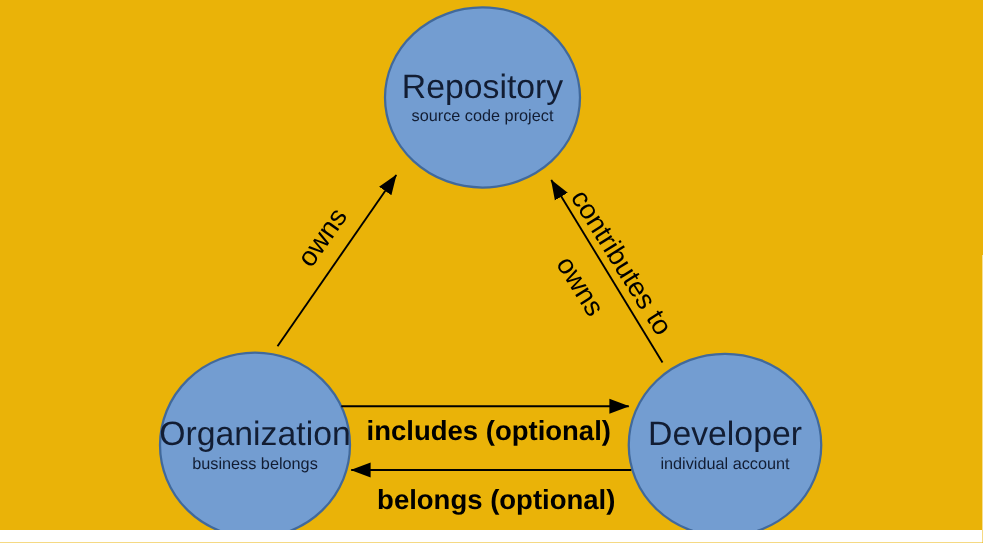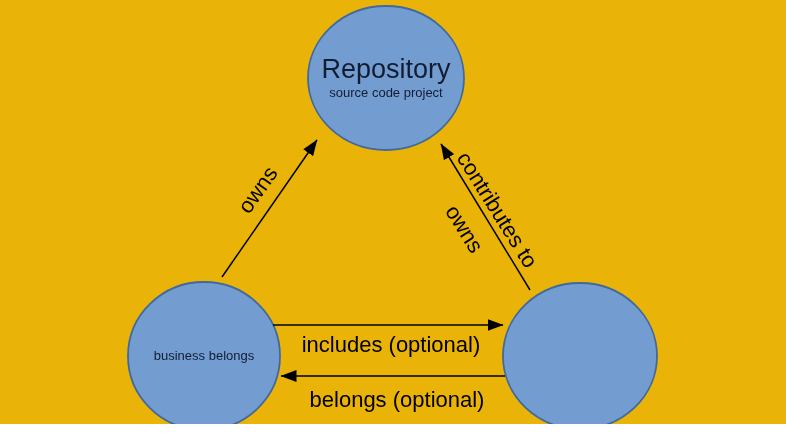--- a/index.html
+++ b/index.html
@@ -37,20 +37,21 @@
     line-height: 1.25;
   }
   .edge-label {
     position: absolute;
     white-space: nowrap;
     color: #000000;
     font-size: 22px;
   }
   .edge-label.h {
     transform: translate(-50%, -50%);
+    font-weight: bold;
   }
   .edge-label.rot-left {
     transform: translate(-50%, -50%) rotate(-55deg);
   }
   .edge-label.rot-right {
     transform: translate(-50%, -50%) rotate(58deg);
   }
   
   #lbl-owns-left      { left: 258px; top: 190px; }
   #lbl-contributes    { left: 497px; top: 210px; }
@@ -82,23 +83,28 @@
     <line x1="273" y1="325" x2="503" y2="325" stroke="#000000" stroke-width="1.5" marker-end="url(#ah)"></line>
     <line x1="505" y1="376" x2="281" y2="376" stroke="#000000" stroke-width="1.5" marker-end="url(#ah)"></line>
   </svg>
 
   <div class="node-label" id="node-repository-label">
     <div class="node-title">Repository</div>
     <div class="node-subtitle">source code project</div>
   </div>
 
   <div class="node-label" id="node-organization-label">
+    <div class="node-title">Organization</div>
     <div class="node-subtitle">business belongs</div>
   </div>
 
+  <div class="node-label" id="node-developer-label">
+    <div class="node-title">Developer</div>
+    <div class="node-subtitle">individual account</div>
+  </div>
 
   <div class="edge-label rot-left" id="lbl-owns-left">owns</div>
 
   <div class="edge-label rot-right" id="lbl-contributes">contributes to</div>
 
   <div class="edge-label rot-right" id="lbl-owns-right">owns</div>
 
   <div class="edge-label h" id="lbl-includes">includes (optional)</div>
 
   <div class="edge-label h" id="lbl-belongs">belongs (optional)</div>

